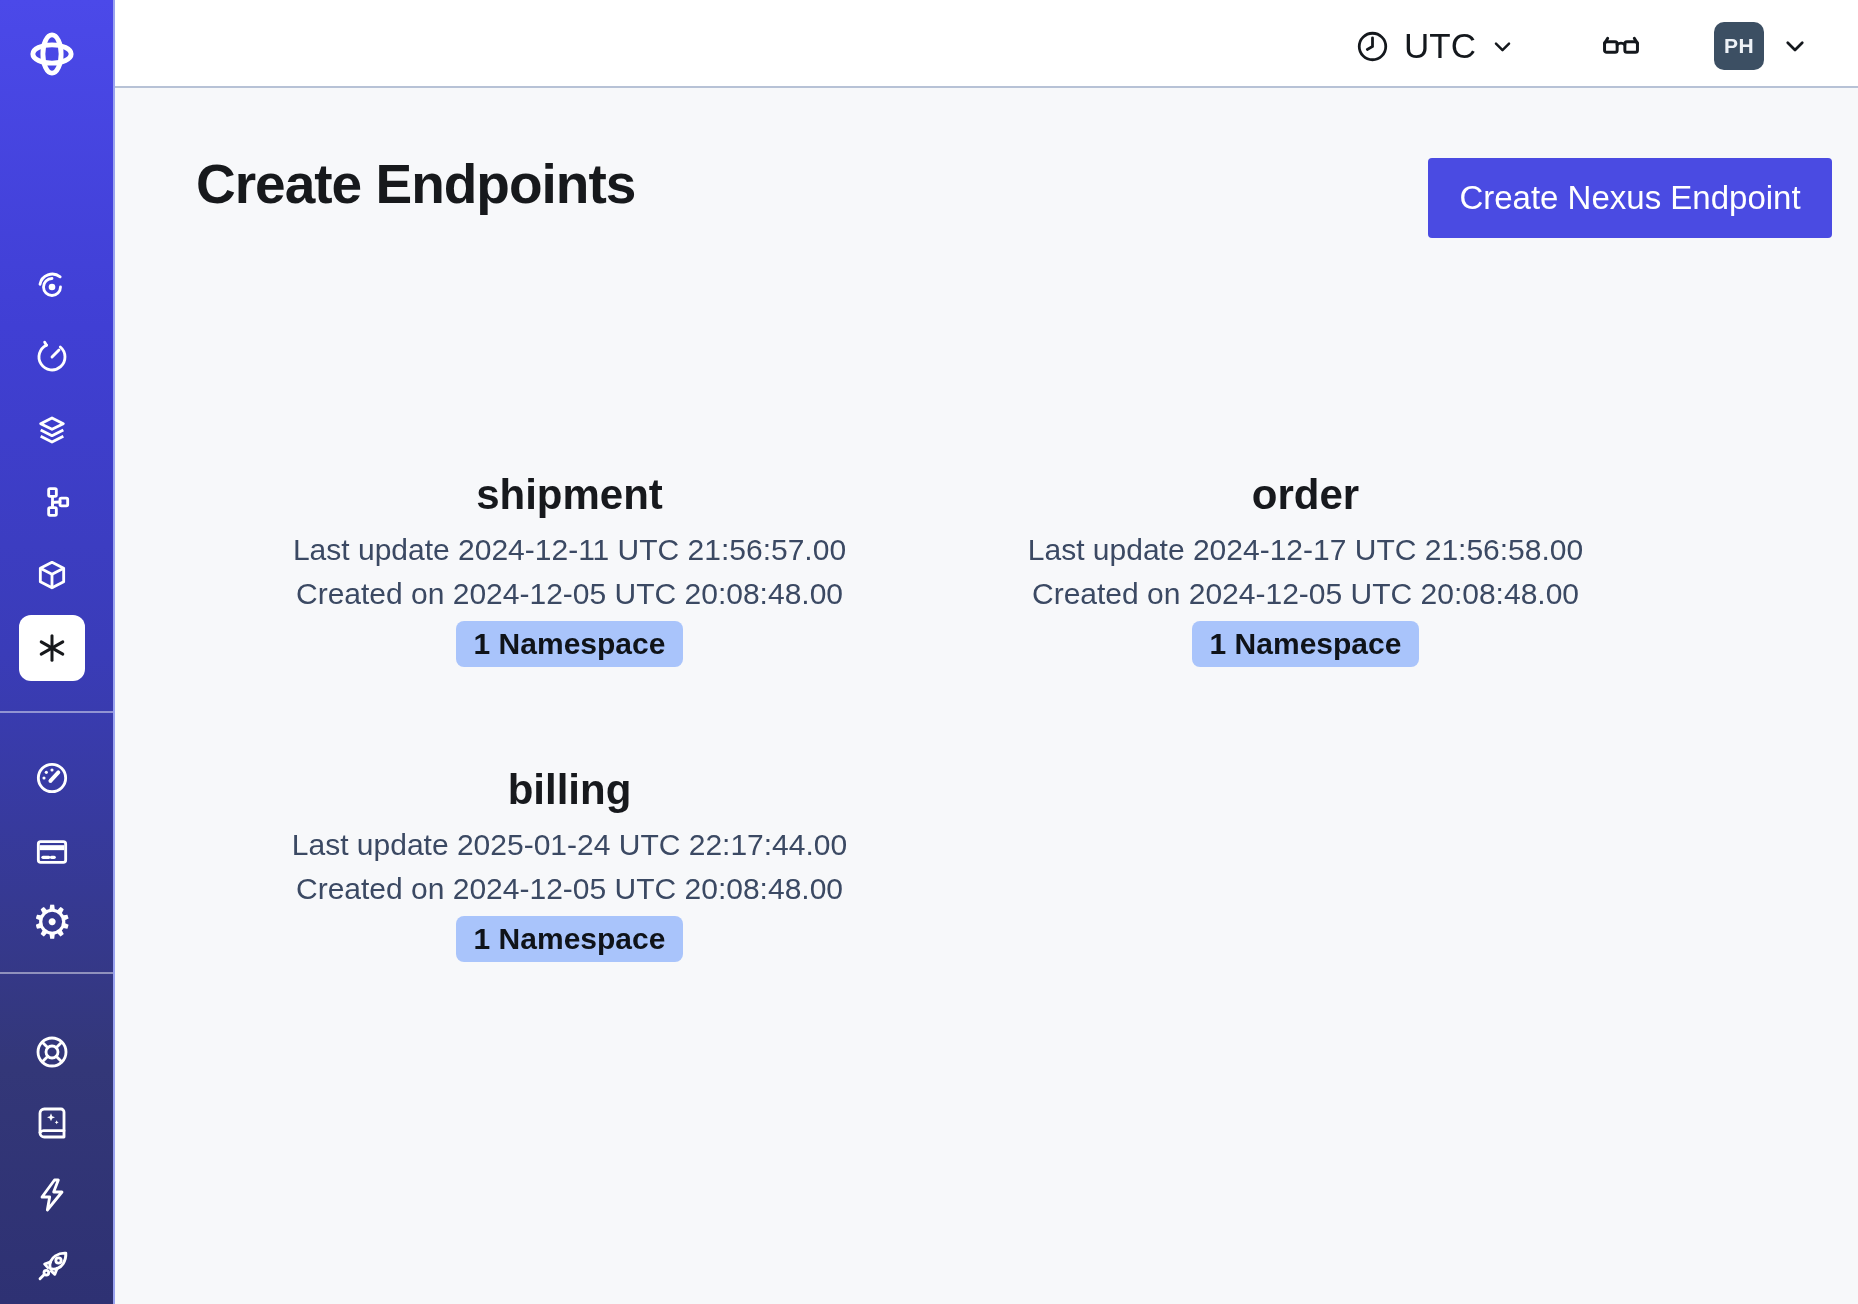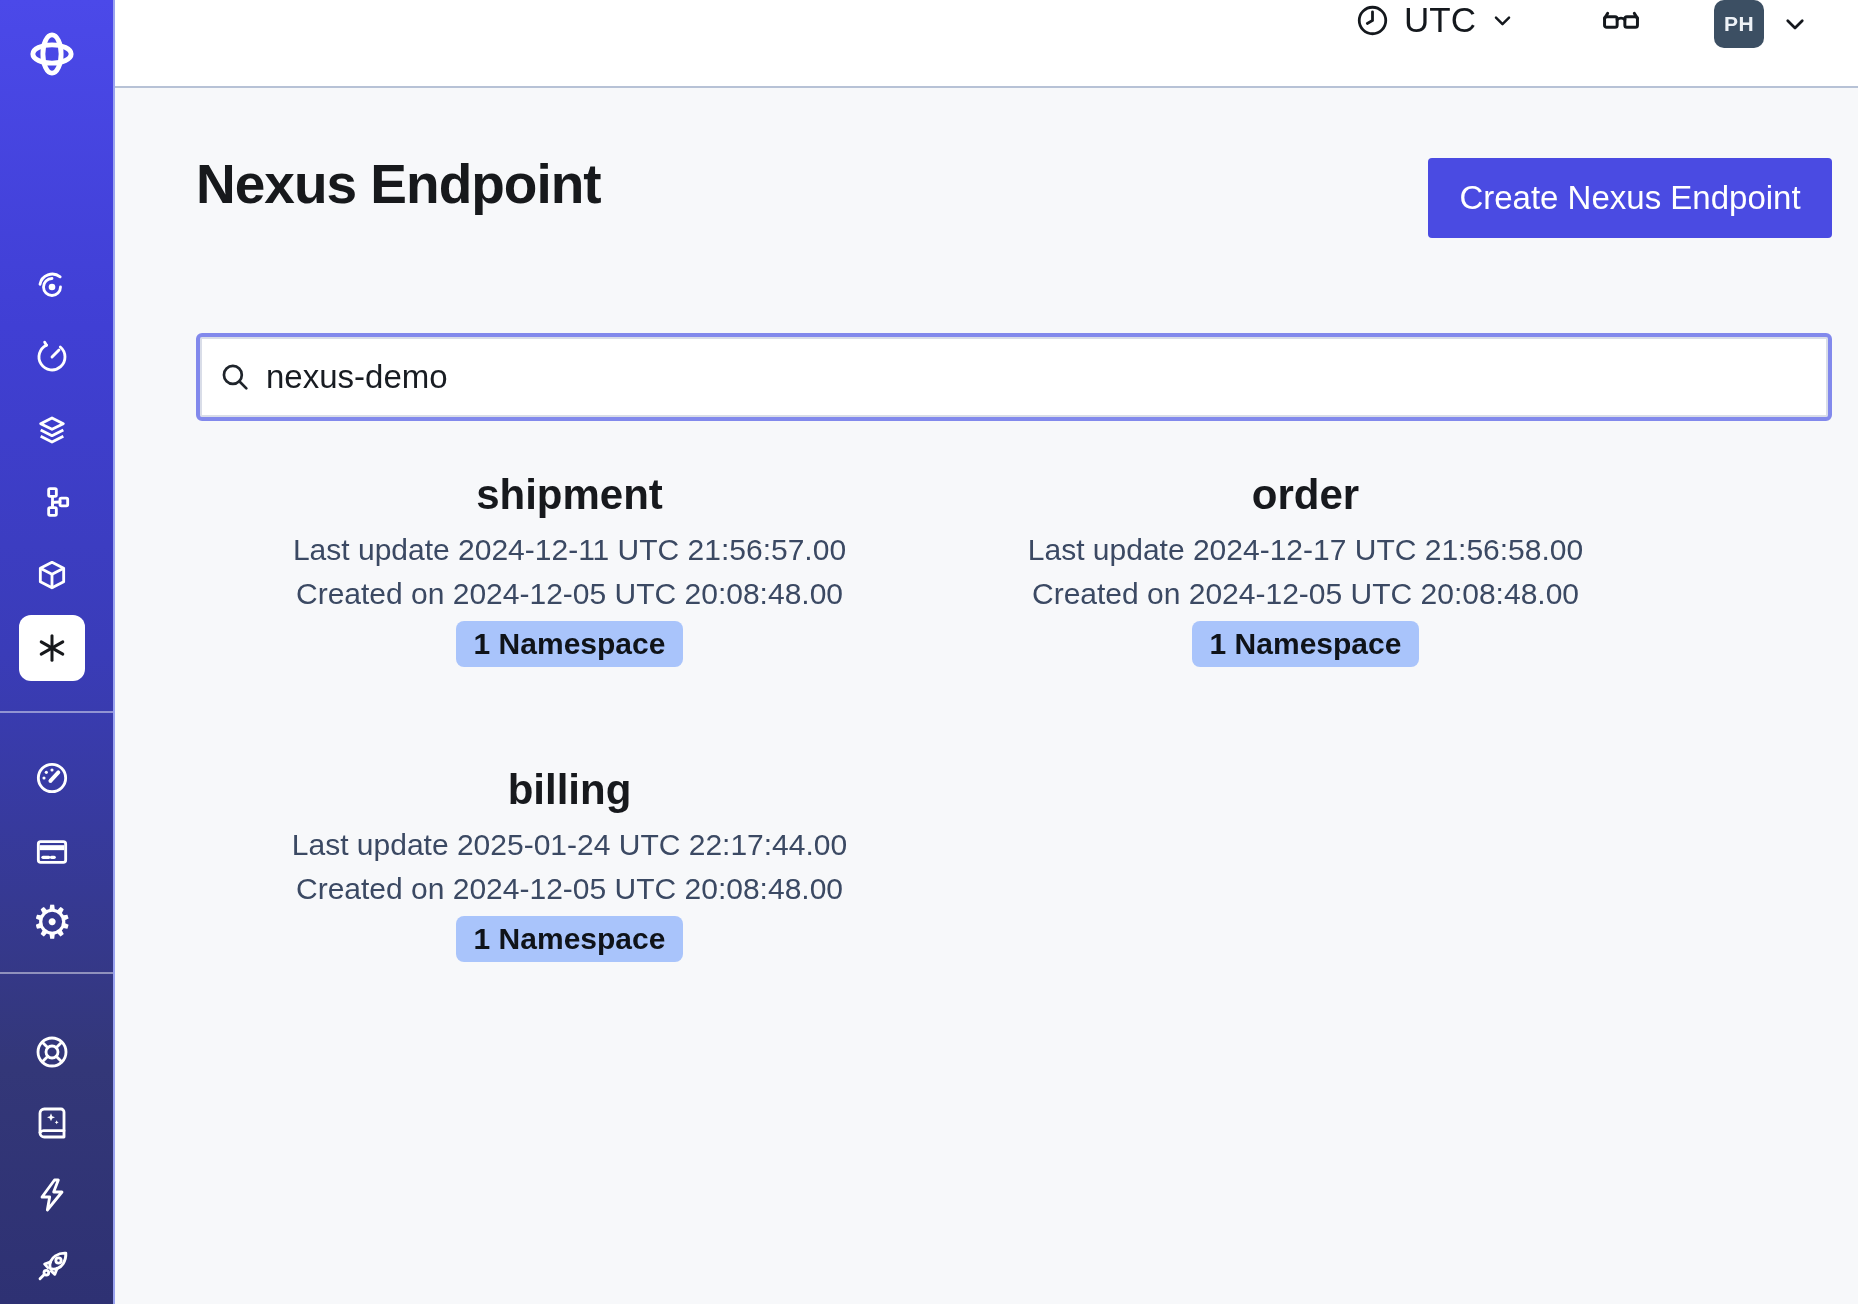--- a/index.html
+++ b/index.html
@@ -22,21 +22,21 @@
   .side-divider { position:absolute; left:0; width:113px; height:2px; background:rgba(255,255,255,0.45); }
   .gear-glyph { font-family:"DejaVu Sans", sans-serif; font-size:46px; color:#ffffff; line-height:1; }
 
   
   .topbar {
     position:absolute; left:115px; top:0; width:1743px; height:88px;
     background:#ffffff; border-bottom:2px solid #b7c2d6;
   }
   .topbar-right {
     position:absolute; right:48px; top:0; height:92px;
-    display:flex; align-items:flex-start;
+    display:flex; align-items:center;
   }
   .tz-select { display:flex; align-items:center; gap:13px; cursor:pointer; }
   .tz-label { font-size:35px; color:#14181d; }
   .glasses-btn { margin-left:84px; display:flex; align-items:center; cursor:pointer; }
   .user-menu { margin-left:72px; display:flex; align-items:center; gap:16px; cursor:pointer; }
   .avatar {
     width:50px; height:48px; border-radius:10px; background:#3c4f63;
     display:flex; align-items:center; justify-content:center;
     color:#eef2f7; font-size:21px; font-weight:600; letter-spacing:0.5px;
   }
@@ -235,31 +235,24 @@
         <svg class="icn" width="30" height="30" viewBox="0 0 24 24" fill="none" stroke="#14181d" stroke-width="2.2" stroke-linecap="round" stroke-linejoin="round">
           <path d="M6.2 9.4 L12 15.2 L17.8 9.4"></path>
         </svg>
       </div>
 
     </div>
   </header>
 
   <main class="main">
 
-    <h1 class="page-title">Nexus Endpoint</h1>
+    <h1 class="page-title">Create Endpoints</h1>
 
     <button class="create-btn">Create Nexus Endpoint</button>
 
-    <div class="search-box">
-      <svg class="icn" width="34" height="34" viewBox="0 0 24 24" fill="none" stroke="#1f242b" stroke-width="1.9" stroke-linecap="round">
-        <circle cx="10.5" cy="10.5" r="6.3"></circle>
-        <path d="M15.2 15.2 L20 20"></path>
-      </svg>
-      <input class="search-input" type="text" value="nexus-demo" style="">
-    </div>
 
     <div class="cards">
 
       <div class="endpoint-card">
         <div class="endpoint-name">shipment</div>
         <div class="endpoint-meta">Last update 2024-12-11 UTC 21:56:57.00</div>
         <div class="endpoint-meta">Created on 2024-12-05 UTC 20:08:48.00</div>
         <span class="ns-badge">1 Namespace</span>
       </div>
 

